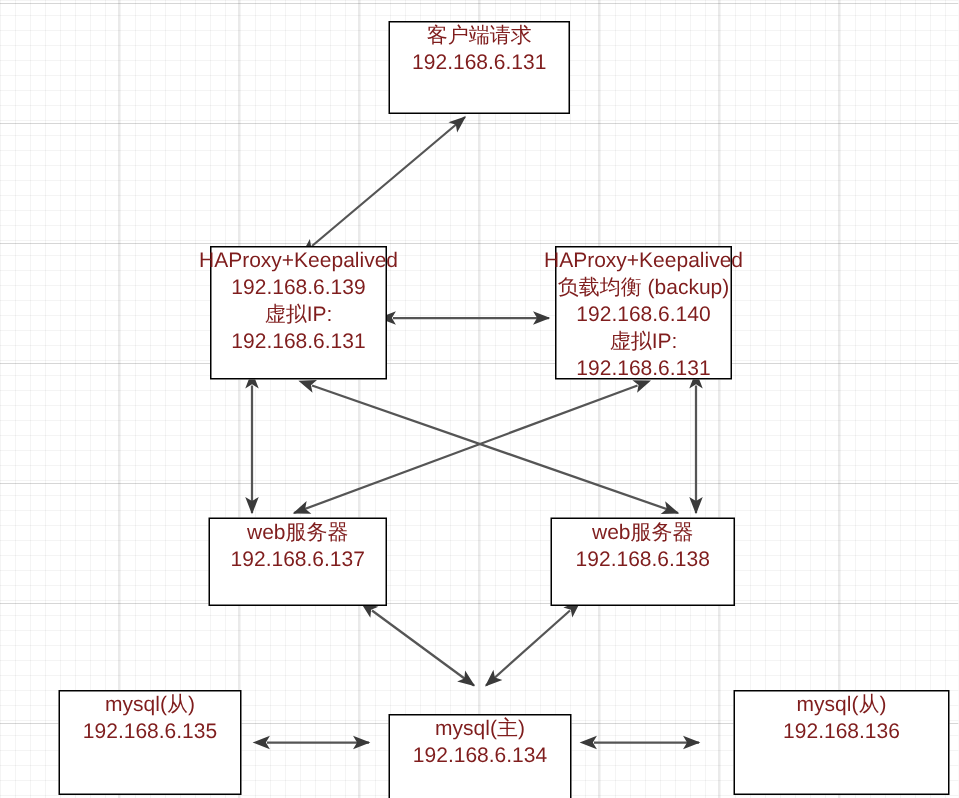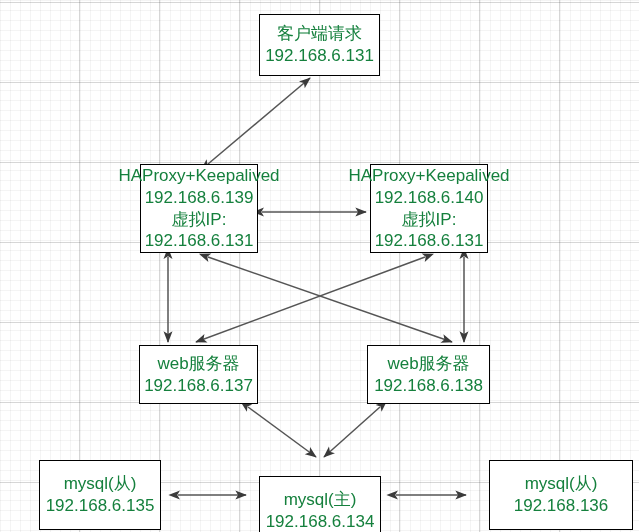--- a/index.html
+++ b/index.html
@@ -35,25 +35,24 @@
     pointer-events: none;
   }
   .node {
     position: absolute;
     box-sizing: border-box;
     border: 1px solid #000000;
     background: #ffffff;
     display: flex;
     flex-direction: column;
     align-items: center;
-    justify-content: center;
     text-align: center;
     line-height: 1.28;
-    color: #15803d;
-    font-size: 17px;
+    color: #7f1d1d;
+    font-size: 14px;
     z-index: 2;
   }
   .node .ln {
     display: block;
     white-space: nowrap;
   }
 </style>
 </head>
 <body>
 
@@ -88,20 +87,21 @@
         <span class="ln">192.168.6.131</span>
       </div>
       <div class="node" style="left: 140px; top: 164px; width: 118px; height: 89px;">
         <span class="ln">HAProxy+Keepalived</span>
         <span class="ln">192.168.6.139</span>
         <span class="ln">虚拟IP:</span>
         <span class="ln">192.168.6.131</span>
       </div>
       <div class="node" style="left: 370px; top: 164px; width: 118px; height: 89px;">
         <span class="ln">HAProxy+Keepalived</span>
+        <span class="ln">负载均衡 (backup)</span>
         <span class="ln">192.168.6.140</span>
         <span class="ln">虚拟IP:</span>
         <span class="ln">192.168.6.131</span>
       </div>
       <div class="node" style="left: 139px; top: 345px; width: 119px; height: 59px;">
         <span class="ln">web服务器</span>
         <span class="ln">192.168.6.137</span>
       </div>
       <div class="node" style="left: 367px; top: 345px; width: 123px; height: 59px;">
         <span class="ln">web服务器</span>

